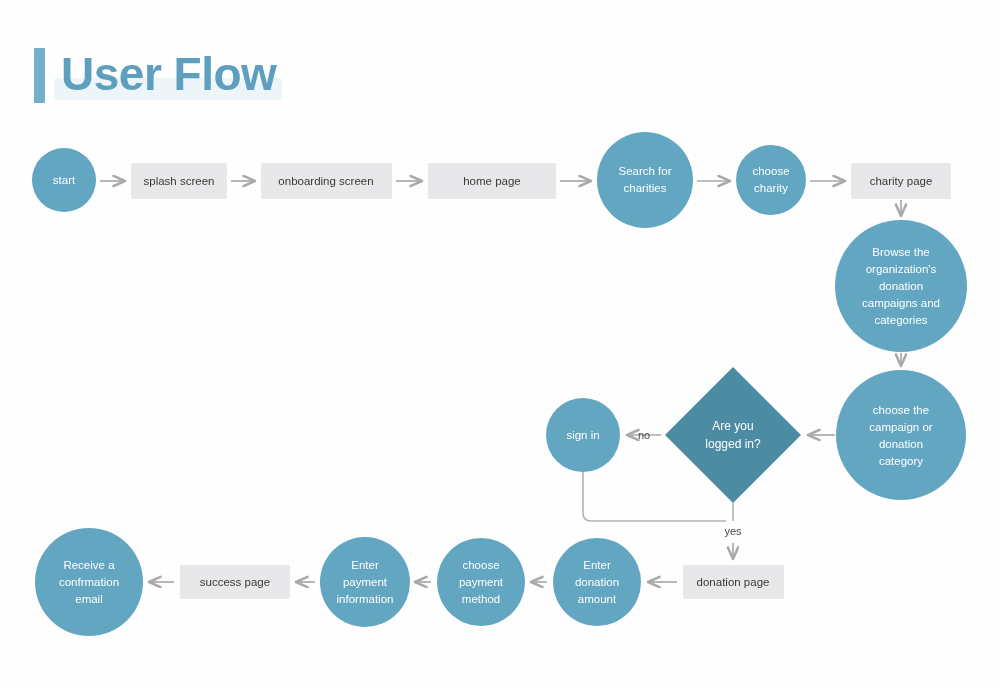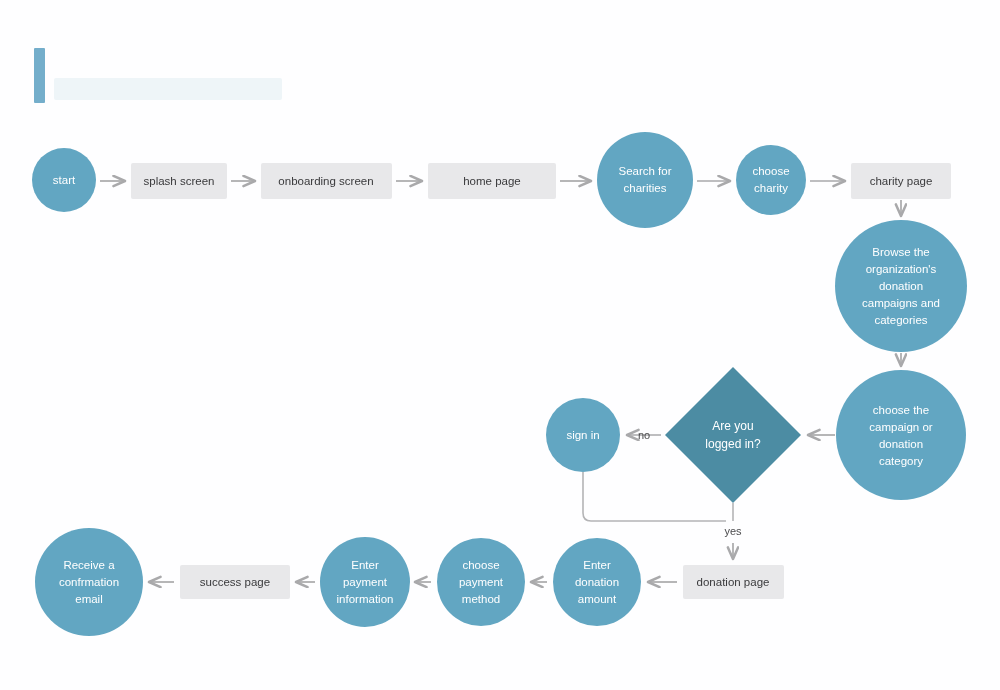--- a/index.html
+++ b/index.html
@@ -107,20 +107,21 @@
 </style>
 </head>
 <body>
 
 <div id="canvas">
 
   <div class="title-highlight"></div>
 
   <div class="title-wrap">
     <div class="title-bar"></div>
+    <div class="title-text">User Flow</div>
   </div>
 
   <svg id="flow" viewBox="0 0 1000 690">
     <defs>
       <marker id="arrow" markerWidth="9" markerHeight="9" refX="7.4" refY="3.6" orient="auto" markerUnits="strokeWidth">
         <path d="M0.6,0.6 L7.4,3.6 L0.6,6.6" fill="none" stroke="#a9a9ab" stroke-width="1.5" stroke-linecap="round" stroke-linejoin="round"></path>
       </marker>
     </defs>
 
     <line class="conn" x1="100" y1="181" x2="125" y2="181" marker-end="url(#arrow)"></line>

